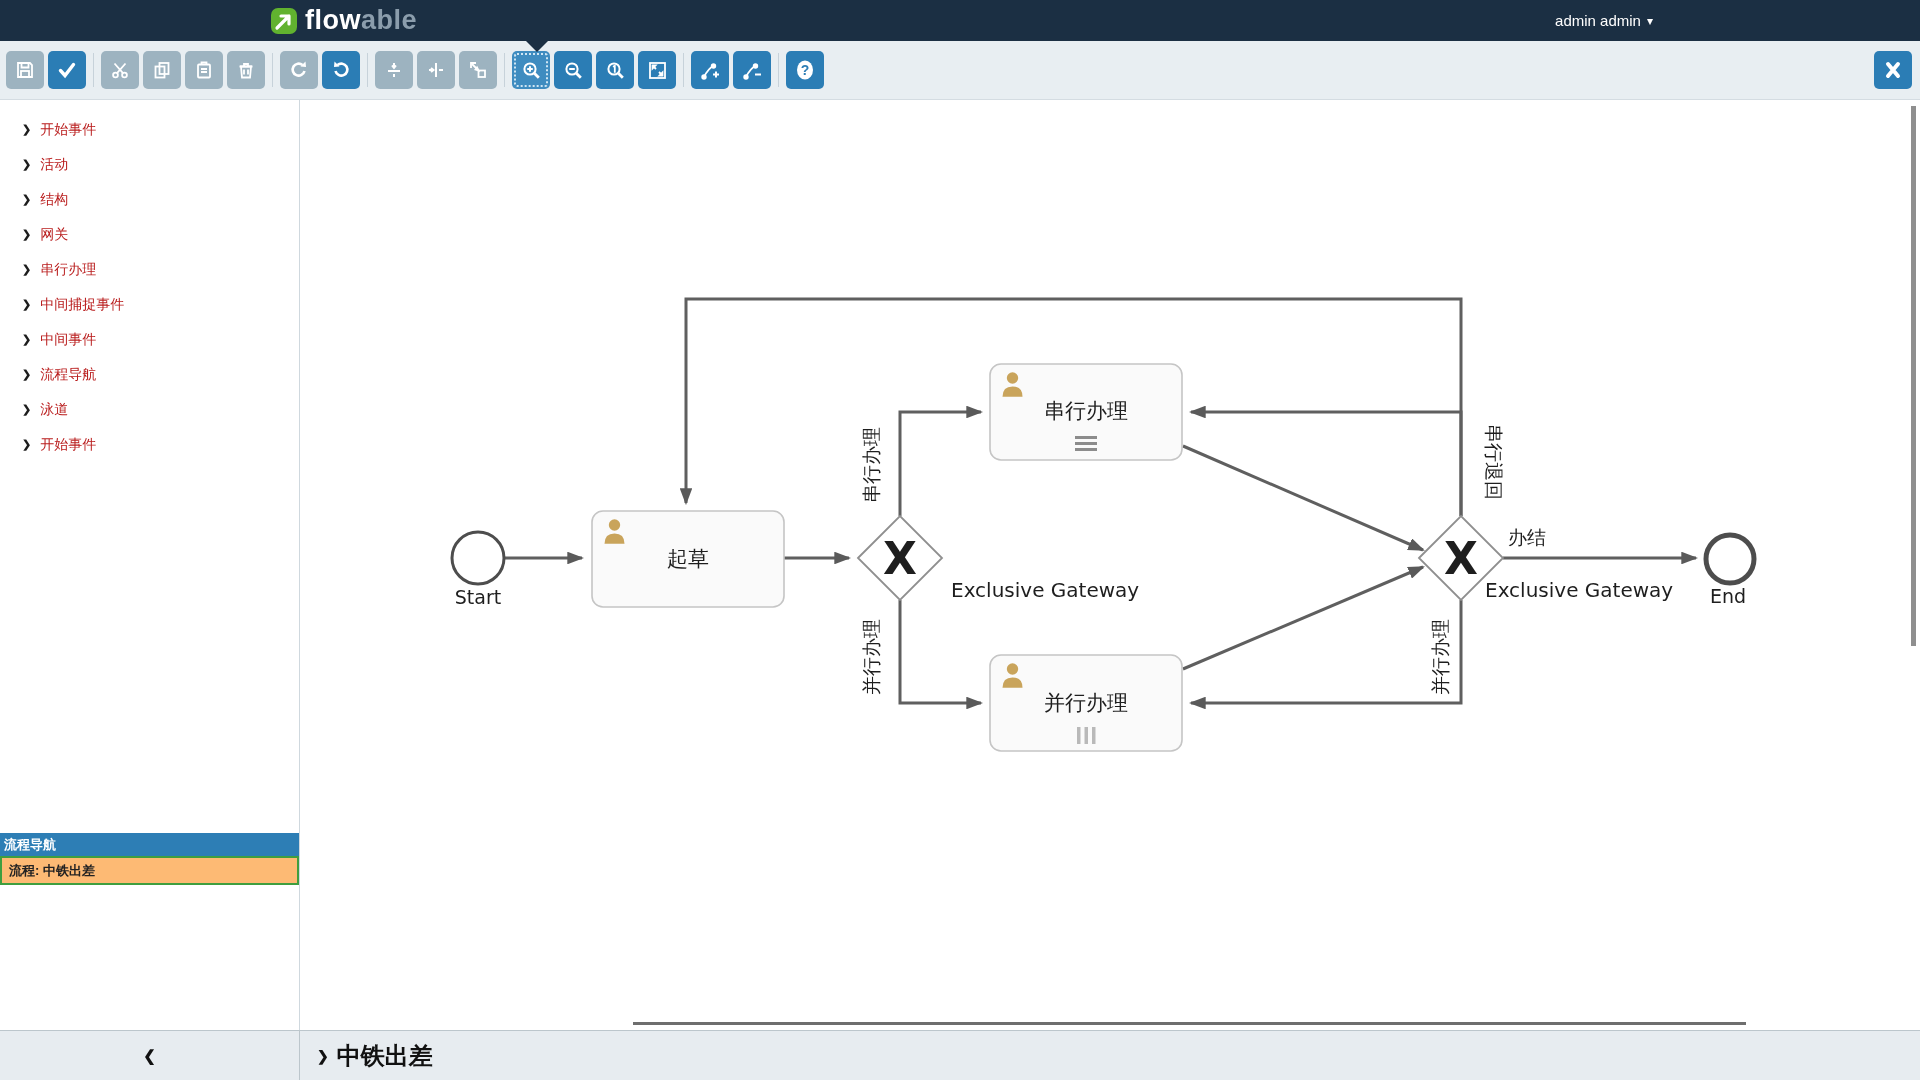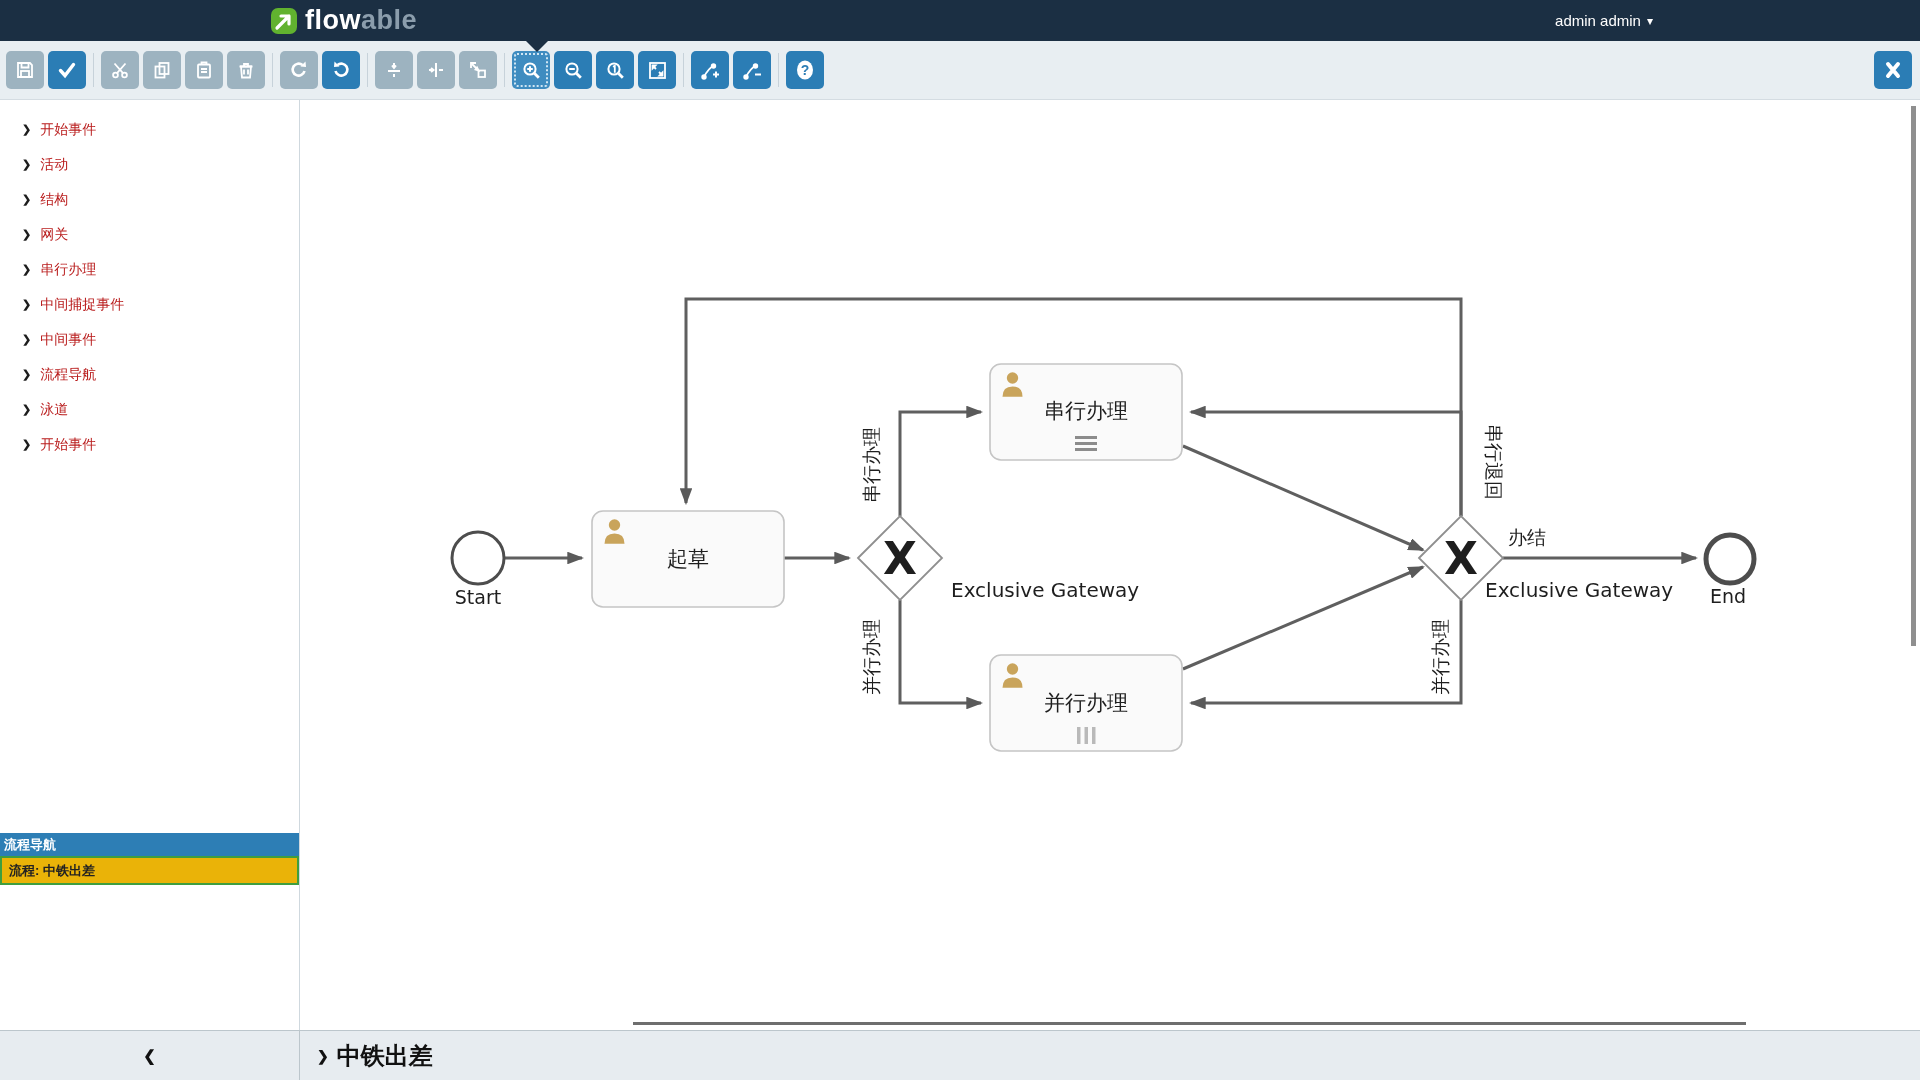--- a/index.html
+++ b/index.html
@@ -41,21 +41,21 @@
     background:#ffffff; border-right:1px solid #cfd8de; }
   .pal-list { padding-top:12px; }
   .pal-item { height:35px; display:flex; align-items:center; padding-left:22px;
     cursor:pointer; }
   .pal-chev { font-size:11px; font-weight:bold; color:#1c1c1c; margin-right:9px; }
   .pal-label { font-size:14px; color:#b91c1c; }
 
   .nav-panel { position:absolute; bottom:0; left:0; width:100%; height:197px; }
   .nav-panel-header { height:23px; background:#2d7eb5; color:#fff; font-size:13px;
     font-weight:bold; line-height:23px; padding-left:4px; }
-  .nav-panel-item { height:29px; background:#eab308; border:2px solid #3f9e3f;
+  .nav-panel-item { height:29px; background:#fdba74; border:2px solid #3f9e3f;
     font-size:13px; font-weight:bold; color:#222; line-height:25px; padding-left:7px;
     cursor:pointer; }
   .nav-panel-body { height:145px; background:#efefef; color:#333; font-size:12.5px;
     padding:9px 8px; }
 
   
   .canvas { position:absolute; top:100px; left:301px; width:1619px; height:930px;
     background:#ffffff; overflow:hidden; }
   .canvas svg text { font-family:"DejaVu Sans","Liberation Sans",sans-serif; fill:#1e1e1e; }
 

